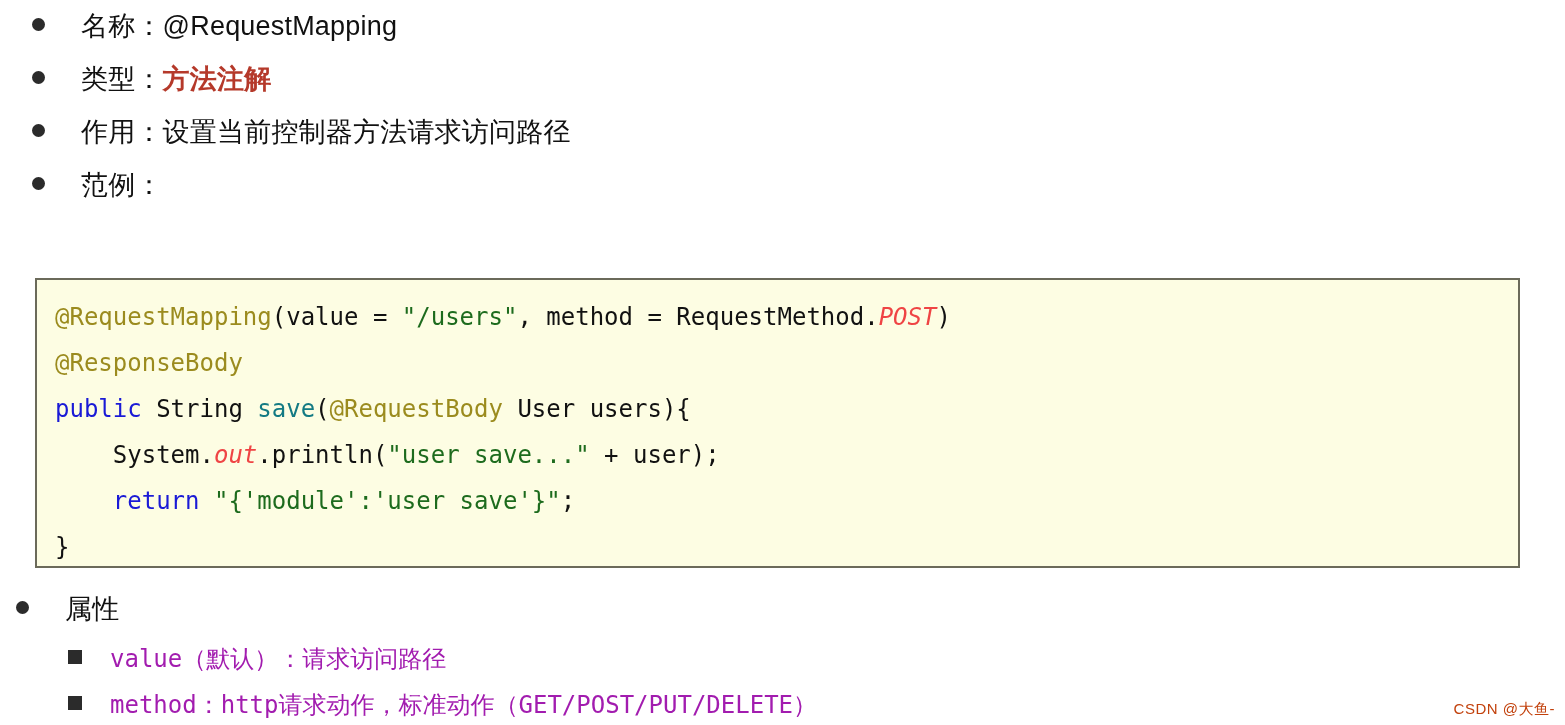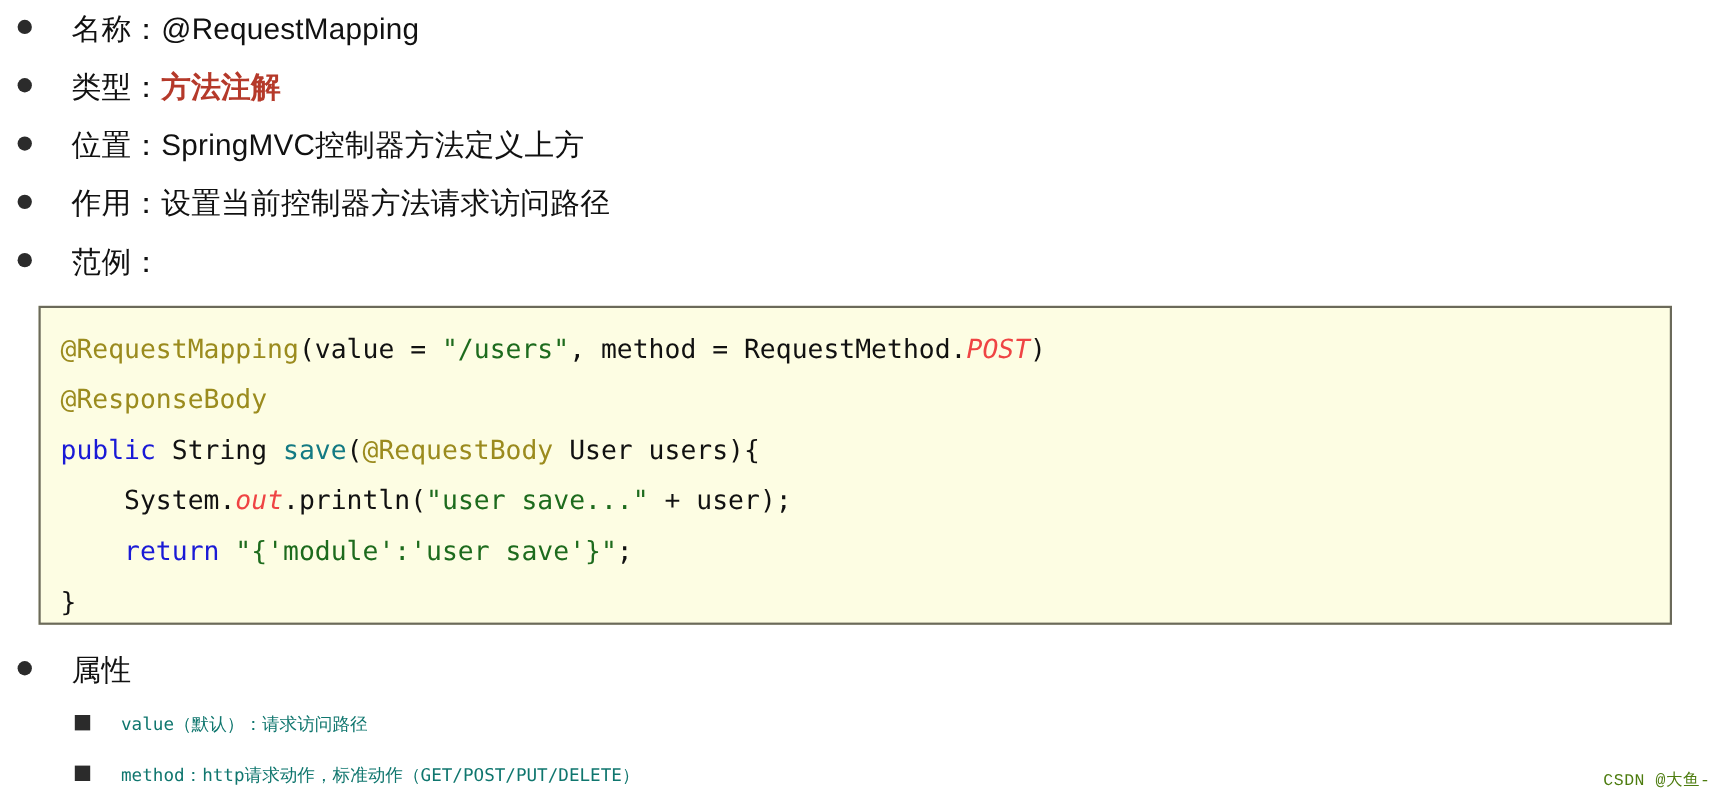--- a/index.html
+++ b/index.html
@@ -66,24 +66,24 @@
   }
   .l2-item .square {
     position: absolute;
     left: 68px;
     top: 14px;
     width: 14px;
     height: 14px;
     background: #2b2b2b;
   }
   .l2-text {
-    font-size: 16px;
+    font-size: 24px;
     line-height: 46px;
     white-space: pre;
-    color: #0f766e;
+    color: #a21caf;
     font-family: "DejaVu Sans Mono", "Liberation Mono", monospace;
   }
 
   
   .code-block {
     position: absolute;
     left: 35px;
     top: 278px;
     width: 1485px;
     height: 290px;
@@ -106,51 +106,47 @@
   .tok-method { color: #137a83; }
   .tok-static { color: #ef4444; font-style: italic; }
   .tok-plain  { color: #111111; }
 
   
   .watermark {
     position: absolute;
     right: 10px;
     bottom: 6px;
     font-size: 15px;
-    color: #4d7c0f;
-    font-family: Liberation Mono, monospace;
+    color: #c2410c;
+    font-family: Liberation Sans, sans-serif;
     letter-spacing: 0.5px;
     white-space: pre;
   }
 
   
-  .top-list { position: absolute; left: 0; top: 0; width: 1472px; }
+  .top-list { position: absolute; left: 0; top: 0; width: 1472px; padding-left: 16px; }
   .bottom-list { position: absolute; left: 0; top: 583px; width: 1565px; }
 </style>
 </head>
 <body>
 
 <div class="page">
 
   <div class="top-list">
 
     <div class="l1-item">
       <span class="disc"></span>
       <div class="l1-text"><span class="label">名称：</span><span>@RequestMapping</span></div>
     </div>
 
     <div class="l1-item">
       <span class="disc"></span>
       <div class="l1-text"><span class="label">类型：</span><span class="accent">方法注解</span></div>
     </div>
 
-    <div class="l1-item">
-      <span class="disc"></span>
-      <div class="l1-text"><span class="label">位置：</span><span>SpringMVC控制器方法定义上方</span></div>
-    </div>
 
     <div class="l1-item">
       <span class="disc"></span>
       <div class="l1-text"><span class="label">作用：</span><span>设置当前控制器方法请求访问路径</span></div>
     </div>
 
     <div class="l1-item">
       <span class="disc"></span>
       <div class="l1-text"><span class="label">范例：</span><span></span></div>
     </div>

